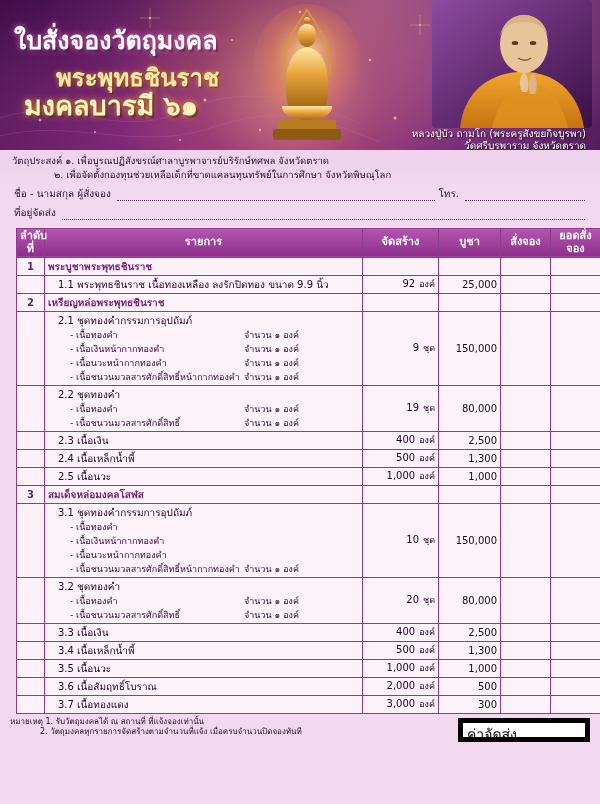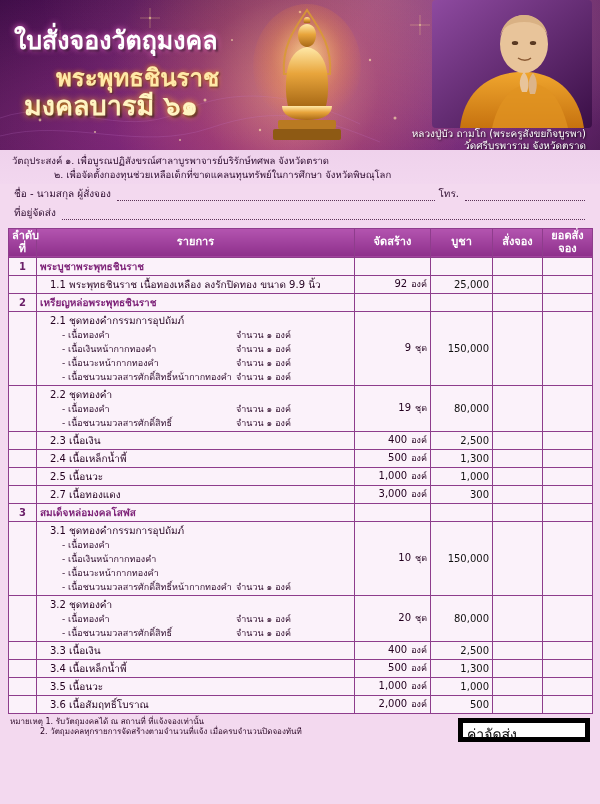--- a/index.html
+++ b/index.html
@@ -154,20 +154,21 @@
     flex: 1 1 auto;
     border-bottom: 1px dotted #5a3257;
     height: 11px;
     margin: 0 3px;
   }
   .fline.short { flex: 0 0 120px; }
 
   
   .tablewrap {
     padding: 0 8px;
+    margin-left: 8px;
   }
   table.items {
     width: 584px;
     border-collapse: collapse;
     table-layout: fixed;
     background: #fbf2fa;
     font-size: 10px;
     color: #23001f;
   }
   table.items th, table.items td {
@@ -482,120 +483,120 @@
             <td class="no"></td>
             <td>
               <div class="sub">2.5  เนื้อนวะ</div>
             </td>
             <td class="made"><span>1,000</span><span class="unit">องค์</span></td>
             <td class="price">1,000</td>
             <td class="blank"></td>
             <td class="blank"></td>
           </tr>
           <tr>
-            <td class="no"></td>
-            <td>
-              <div class="sub">2.7  เนื้อทองแดง</div>
+            <td class="no">3</td>
+            <td>
+              <div class="grp">สมเด็จหล่อมงคลโสฬส</div>
+            </td>
+            <td class="made"></td>
+            <td class="price"></td>
+            <td class="blank"></td>
+            <td class="blank"></td>
+          </tr>
+          <tr>
+            <td class="no"></td>
+            <td>
+              <div class="sub">3.1 ชุดทองคำกรรมการอุปถัมภ์</div>
+              <div class="subsub rowline">
+                <span>- เนื้อทองคำ</span>
+                <span class="qty"></span>
+              </div>
+              <div class="subsub rowline">
+                <span>- เนื้อเงินหน้ากากทองคำ</span>
+                <span class="qty"></span>
+              </div>
+              <div class="subsub rowline">
+                <span>- เนื้อนวะหน้ากากทองคำ</span>
+                <span class="qty"></span>
+              </div>
+              <div class="subsub rowline">
+                <span>- เนื้อชนวนมวลสารศักดิ์สิทธิ์หน้ากากทองคำ</span>
+                <span class="qty">จำนวน   ๑   องค์</span>
+              </div>
+            </td>
+            <td class="made"><span>10</span><span class="unit">ชุด</span></td>
+            <td class="price">150,000</td>
+            <td class="blank"></td>
+            <td class="blank"></td>
+          </tr>
+          <tr>
+            <td class="no"></td>
+            <td>
+              <div class="sub">3.2 ชุดทองคำ</div>
+              <div class="subsub rowline">
+                <span>- เนื้อทองคำ</span>
+                <span class="qty">จำนวน   ๑   องค์</span>
+              </div>
+              <div class="subsub rowline">
+                <span>- เนื้อชนวนมวลสารศักดิ์สิทธิ์</span>
+                <span class="qty">จำนวน   ๑   องค์</span>
+              </div>
+            </td>
+            <td class="made"><span>20</span><span class="unit">ชุด</span></td>
+            <td class="price">80,000</td>
+            <td class="blank"></td>
+            <td class="blank"></td>
+          </tr>
+          <tr>
+            <td class="no"></td>
+            <td>
+              <div class="sub">3.3  เนื้อเงิน</div>
+            </td>
+            <td class="made"><span>400</span><span class="unit">องค์</span></td>
+            <td class="price">2,500</td>
+            <td class="blank"></td>
+            <td class="blank"></td>
+          </tr>
+          <tr>
+            <td class="no"></td>
+            <td>
+              <div class="sub">3.4  เนื้อเหล็กน้ำพี้</div>
+            </td>
+            <td class="made"><span>500</span><span class="unit">องค์</span></td>
+            <td class="price">1,300</td>
+            <td class="blank"></td>
+            <td class="blank"></td>
+          </tr>
+          <tr>
+            <td class="no"></td>
+            <td>
+              <div class="sub">3.5  เนื้อนวะ</div>
+            </td>
+            <td class="made"><span>1,000</span><span class="unit">องค์</span></td>
+            <td class="price">1,000</td>
+            <td class="blank"></td>
+            <td class="blank"></td>
+          </tr>
+          <tr>
+            <td class="no"></td>
+            <td>
+              <div class="sub">3.6  เนื้อสัมฤทธิ์โบราณ</div>
+            </td>
+            <td class="made"><span>2,000</span><span class="unit">องค์</span></td>
+            <td class="price">500</td>
+            <td class="blank"></td>
+            <td class="blank"></td>
+          </tr>
+          <tr>
+            <td class="no"></td>
+            <td>
+              <div class="sub">3.7  เนื้อทองแดง</div>
             </td>
             <td class="made"><span>3,000</span><span class="unit">องค์</span></td>
             <td class="price">300</td>
-            <td class="blank"></td>
-            <td class="blank"></td>
-          </tr>
-          <tr>
-            <td class="no">3</td>
-            <td>
-              <div class="grp">สมเด็จหล่อมงคลโสฬส</div>
-            </td>
-            <td class="made"></td>
-            <td class="price"></td>
-            <td class="blank"></td>
-            <td class="blank"></td>
-          </tr>
-          <tr>
-            <td class="no"></td>
-            <td>
-              <div class="sub">3.1 ชุดทองคำกรรมการอุปถัมภ์</div>
-              <div class="subsub rowline">
-                <span>- เนื้อทองคำ</span>
-                <span class="qty"></span>
-              </div>
-              <div class="subsub rowline">
-                <span>- เนื้อเงินหน้ากากทองคำ</span>
-                <span class="qty"></span>
-              </div>
-              <div class="subsub rowline">
-                <span>- เนื้อนวะหน้ากากทองคำ</span>
-                <span class="qty"></span>
-              </div>
-              <div class="subsub rowline">
-                <span>- เนื้อชนวนมวลสารศักดิ์สิทธิ์หน้ากากทองคำ</span>
-                <span class="qty">จำนวน   ๑   องค์</span>
-              </div>
-            </td>
-            <td class="made"><span>10</span><span class="unit">ชุด</span></td>
-            <td class="price">150,000</td>
-            <td class="blank"></td>
-            <td class="blank"></td>
-          </tr>
-          <tr>
-            <td class="no"></td>
-            <td>
-              <div class="sub">3.2 ชุดทองคำ</div>
-              <div class="subsub rowline">
-                <span>- เนื้อทองคำ</span>
-                <span class="qty">จำนวน   ๑   องค์</span>
-              </div>
-              <div class="subsub rowline">
-                <span>- เนื้อชนวนมวลสารศักดิ์สิทธิ์</span>
-                <span class="qty">จำนวน   ๑   องค์</span>
-              </div>
-            </td>
-            <td class="made"><span>20</span><span class="unit">ชุด</span></td>
-            <td class="price">80,000</td>
-            <td class="blank"></td>
-            <td class="blank"></td>
-          </tr>
-          <tr>
-            <td class="no"></td>
-            <td>
-              <div class="sub">3.3  เนื้อเงิน</div>
-            </td>
-            <td class="made"><span>400</span><span class="unit">องค์</span></td>
-            <td class="price">2,500</td>
-            <td class="blank"></td>
-            <td class="blank"></td>
-          </tr>
-          <tr>
-            <td class="no"></td>
-            <td>
-              <div class="sub">3.4  เนื้อเหล็กน้ำพี้</div>
-            </td>
-            <td class="made"><span>500</span><span class="unit">องค์</span></td>
-            <td class="price">1,300</td>
-            <td class="blank"></td>
-            <td class="blank"></td>
-          </tr>
-          <tr>
-            <td class="no"></td>
-            <td>
-              <div class="sub">3.5  เนื้อนวะ</div>
-            </td>
-            <td class="made"><span>1,000</span><span class="unit">องค์</span></td>
-            <td class="price">1,000</td>
-            <td class="blank"></td>
-            <td class="blank"></td>
-          </tr>
-          <tr>
-            <td class="no"></td>
-            <td>
-              <div class="sub">3.6  เนื้อสัมฤทธิ์โบราณ</div>
-            </td>
-            <td class="made"><span>2,000</span><span class="unit">องค์</span></td>
-            <td class="price">500</td>
             <td class="blank"></td>
             <td class="blank"></td>
           </tr>
         </tbody>
     </table>
   </div>
 
   <div class="footer">
     <div class="fnote">
       <span>หมายเหตุ</span>

